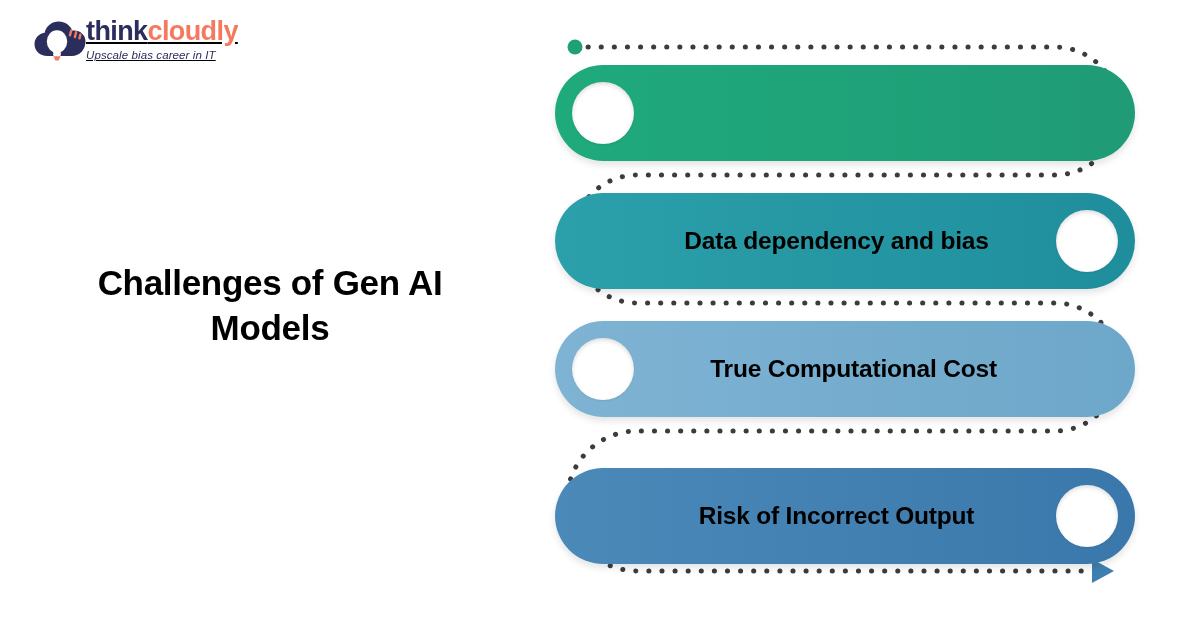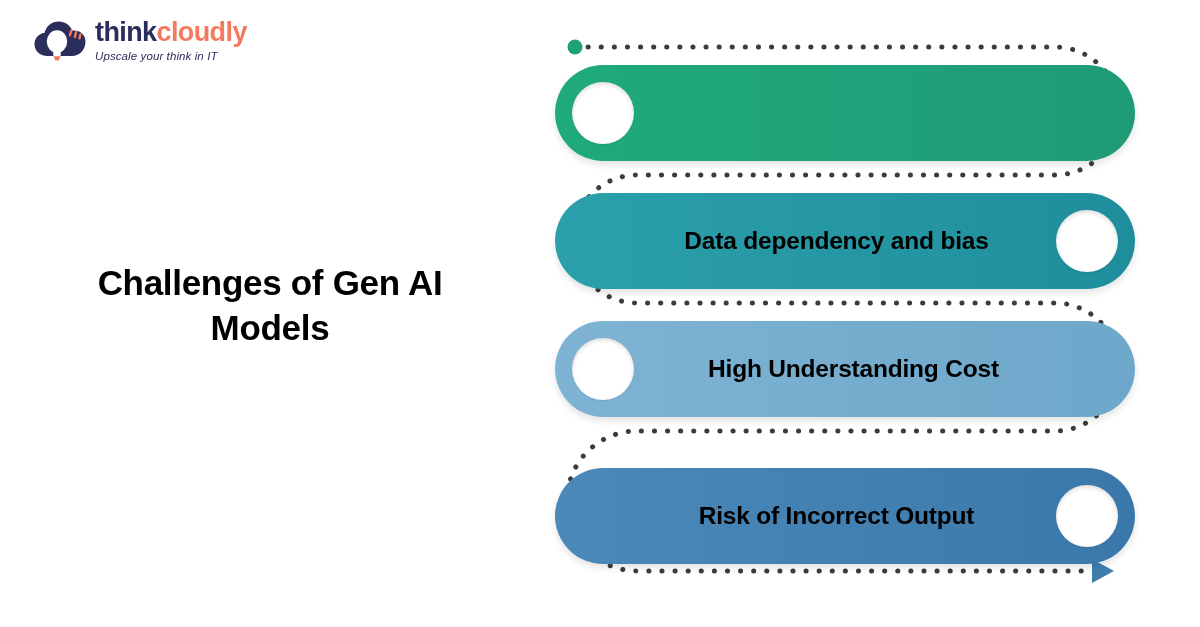--- a/index.html
+++ b/index.html
@@ -6,21 +6,21 @@
   body{
     width:1200px;height:627px;
     background:#ffffff;
     font-family:"Liberation Sans", sans-serif;
     overflow:hidden;
     position:relative;
   }
   #stage{position:relative;width:1200px;height:627px;}
 
   
-  #logo{position:absolute;left:34px;top:18px;display:flex;align-items:center;gap:9px;}
+  #logo{position:absolute;left:34px;top:18px;display:flex;align-items:flex-start;text-decoration:underline;}
   #logo-mark{width:52px;height:46px;display:block;}
   #logo-text{display:flex;flex-direction:column;line-height:1;}
   #logo-word{font-size:27px;font-weight:bold;letter-spacing:-.6px;white-space:nowrap;}
   #logo-word .think{color:#2b2d5c;}
   #logo-word .cloudly{color:#f4795f;}
   #logo-tag{font-size:11.5px;font-style:italic;color:#2b2d5c;margin-top:5px;white-space:nowrap;letter-spacing:.1px;}
 
   
   #heading{
     position:absolute;left:60px;top:238px;width:420px;
@@ -69,21 +69,21 @@
       <path d="M13.5 38 C5.6 38 0.5 32.8 0.5 26.3 C0.5 20.4 4.8 15.6 10.6 14.8 C12.0 8.4 17.8 3.6 24.8 3.6 C31.0 3.6 36.3 7.4 38.4 12.7 C38.9 12.6 39.5 12.6 40.0 12.6 C46.6 12.6 51.5 17.4 51.5 23.5 C51.5 31.3 46.0 38 37.8 38 Z" fill="#2b2d5c"></path>
       <ellipse cx="23" cy="23.5" rx="10.2" ry="11.2" fill="#ffffff"></ellipse>
       <rect x="19.2" y="33.2" width="7.6" height="5.2" rx="1.6" fill="#ffffff"></rect>
       <path d="M19.4 38.2 L26.6 38.2 L24.6 42.4 L21.4 42.4 Z" fill="#f4795f"></path>
       <rect x="35.4" y="11.2" width="2.4" height="7.4" rx="1.2" fill="#f4795f" transform="rotate(14 36.6 14.9)"></rect>
       <rect x="40.3" y="13.0" width="2.4" height="7.4" rx="1.2" fill="#f4795f" transform="rotate(14 41.5 16.7)"></rect>
       <rect x="44.7" y="15.4" width="2.4" height="6.2" rx="1.2" fill="#f4795f" transform="rotate(14 45.9 18.5)"></rect>
     </svg>
     <div id="logo-text">
       <div id="logo-word"><span class="think">think</span><span class="cloudly">cloudly</span></div>
-      <div id="logo-tag">Upscale your think in IT</div>
+      <div id="logo-tag">Upscale bias career in IT</div>
     </div>
   </div>
 
   <h1 id="heading">Challenges of Gen AI Models</h1>
 
   <div id="flow">
 
     <svg id="dotpath" viewBox="0 0 660 580">
       <g id="path-group" fill="none" stroke-linecap="round">
           <path d="M 55 27 H 535 A 62 62 0 0 1 535 155 H 117 A 62 62 0 0 0 117 283 H 535 A 62 62 0 0 1 535 411 H 117 A 62 62 0 0 0 117 551 H 572" stroke="#3c3c3c" stroke-width="5" stroke-linecap="round" stroke-dasharray="0.1 13" fill="none"></path>
@@ -96,21 +96,21 @@
       <div class="knob"></div>
     </div>
 
     <div class="pill knob-right" id="p1" style="background: linear-gradient(90deg, rgb(43, 160, 171) 0%, rgb(31, 142, 156) 100%);">
       <div class="knob"></div>
       <div class="pill-label">Data dependency and bias</div>
     </div>
 
     <div class="pill knob-left" id="p2" style="background: linear-gradient(90deg, rgb(127, 179, 212) 0%, rgb(109, 167, 201) 100%);">
       <div class="knob"></div>
-      <div class="pill-label">High Understanding Cost</div>
+      <div class="pill-label">True Computational Cost</div>
     </div>
 
     <div class="pill knob-right" id="p3" style="background: linear-gradient(90deg, rgb(74, 137, 184) 0%, rgb(58, 120, 171) 100%);">
       <div class="knob"></div>
       <div class="pill-label">Risk of Incorrect Output</div>
     </div>
 
   </div>
 </div>
 

